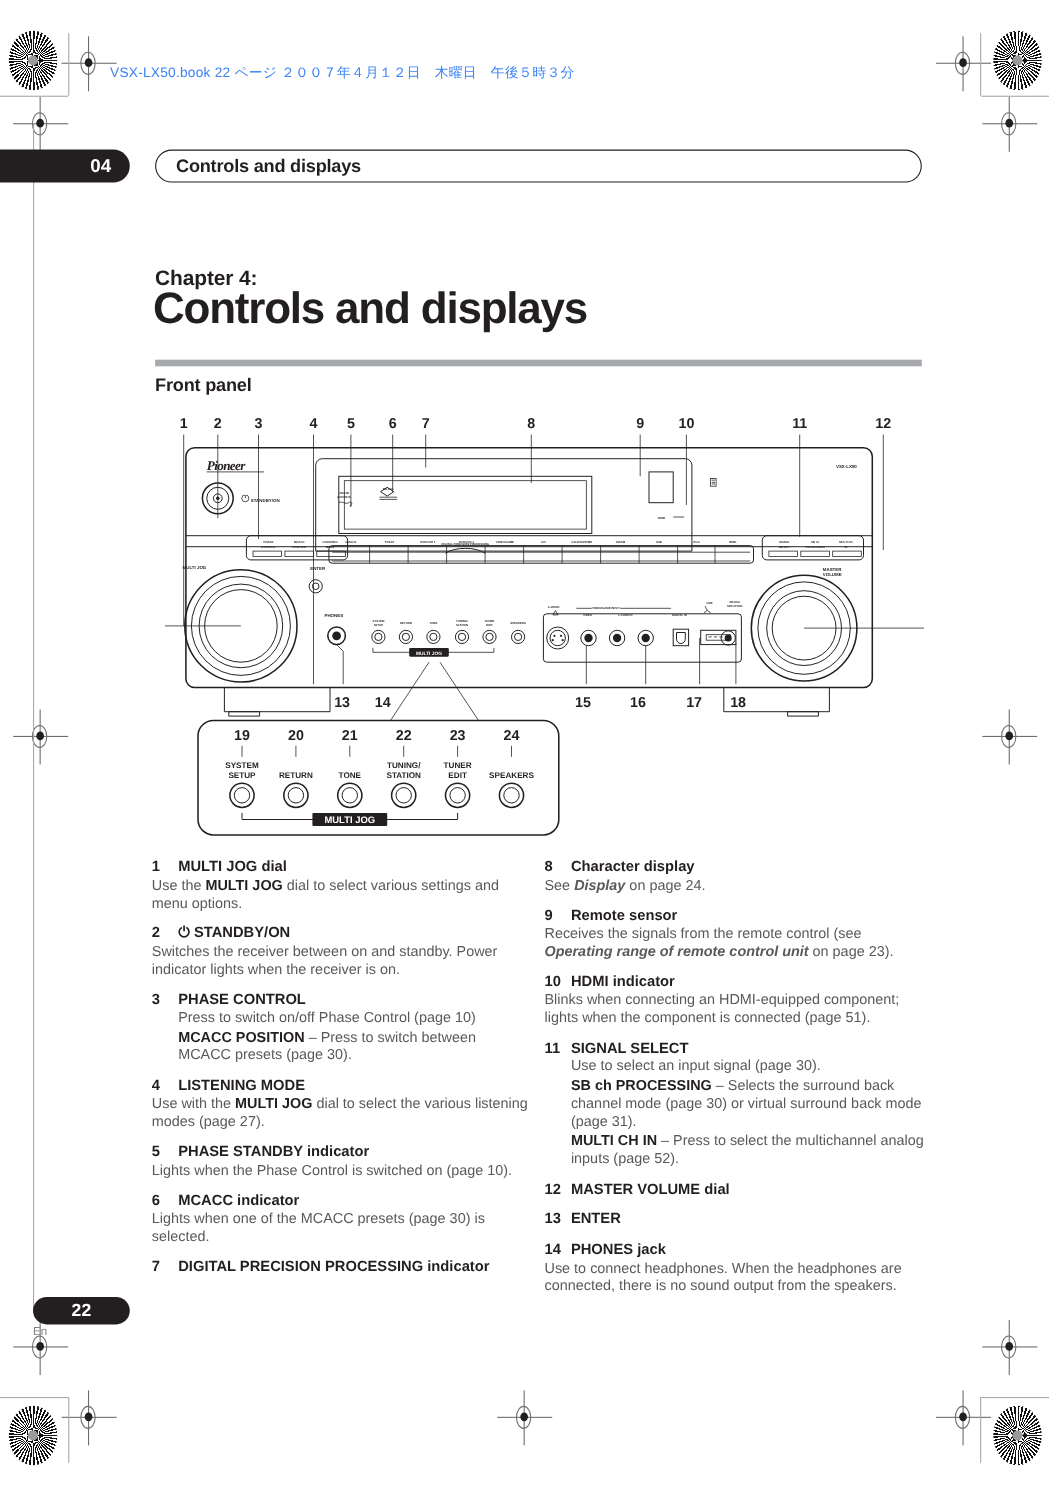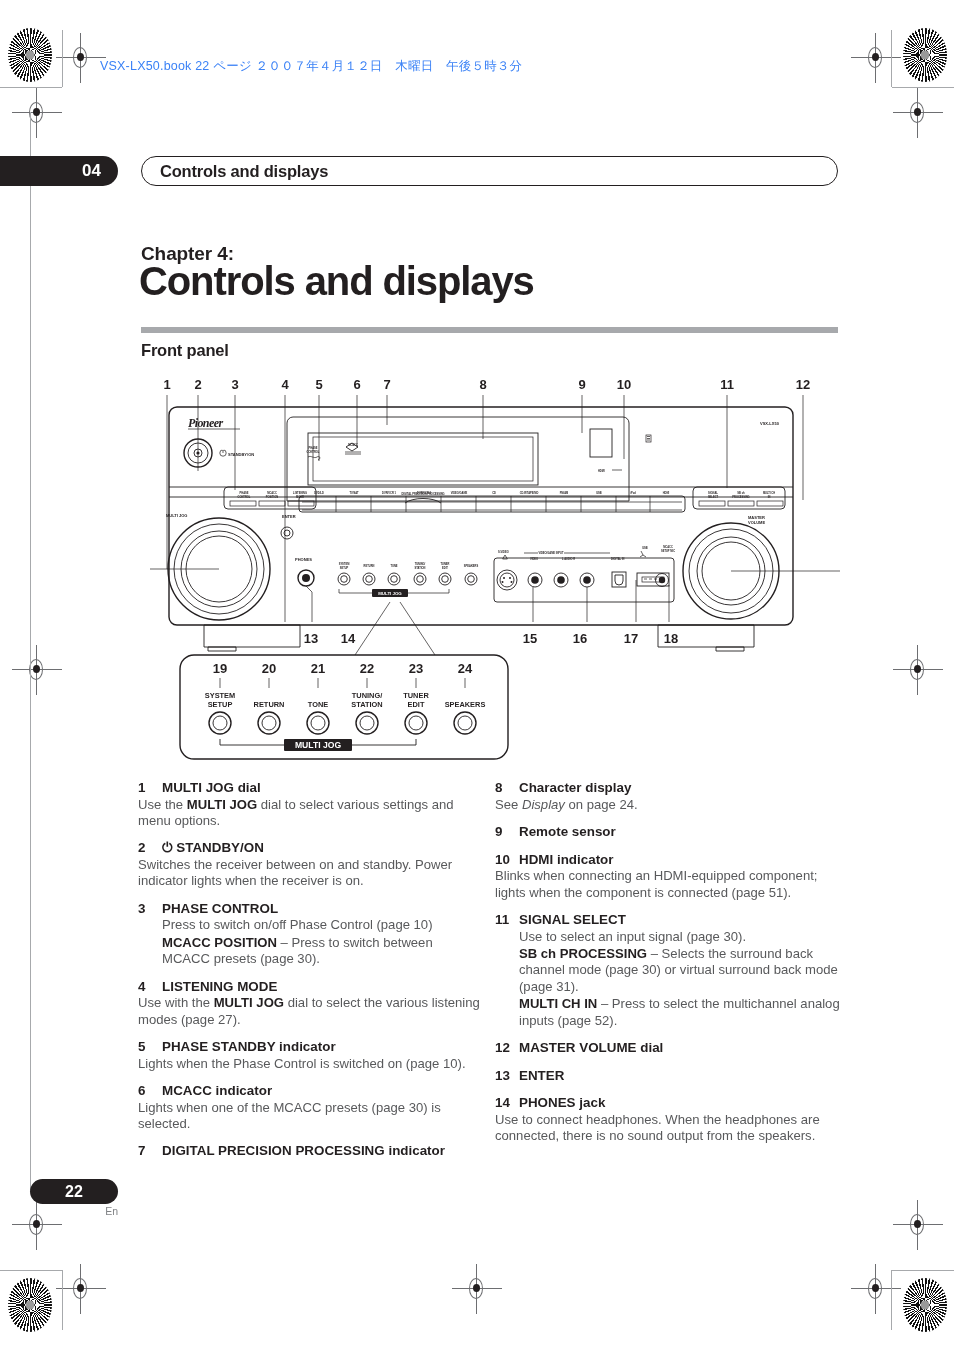--- a/index.html
+++ b/index.html
@@ -69,21 +69,21 @@
     font-size: 12.5px;
     letter-spacing: .2px;
     color: #3b82f6;
     white-space: nowrap;
   }
 
   
   .chapter-bar {
     position: absolute;
     left: 0; top: 136px;
-    width: 838px; height: 30px; margin-top: 20px;
+    width: 838px; height: 30px;
   }
   .chapter-num {
     position: absolute;
     left: 0; top: 0;
     width: 118px; height: 30px;
     background: #231f20;
     border-radius: 0 15px 15px 0;
     color: #fff;
     font-weight: bold;
     font-size: 17px;
@@ -168,21 +168,21 @@
     display: flex;
     line-height: 16.6px;
   }
   .item-head .num {
     flex: 0 0 auto;
     min-width: 24px;
   }
   .item-desc { margin-top: 0px; }
   .item-desc.indent { margin-left: 24px; }
   .item-desc b { color: #231f20; }
-  .item-desc i { font-style: italic; }
+  .item-desc i { font-style: italic; font-weight: bold; }
   .sub-line { margin-left: 24px; margin-top: 1px; }
   .sub-line b { color: #231f20; }
 
   
   .folio {
     position: absolute;
     left: 30px; top: 1179px;
     width: 88px; height: 25px;
     background: #231f20;
     border-radius: 13px;
@@ -190,21 +190,21 @@
     font-weight: bold;
     font-size: 16px;
     display: flex;
     align-items: center;
     justify-content: center;
   }
   .folio-lang {
     position: absolute;
     left: 30px; top: 1205px;
     width: 88px;
-    text-align: right;
+    text-align: left;
     font-size: 10.5px;
     color: #808285;
   }
 
   .trimline { position: absolute; background: #a7a9ac; }
 </style>
 </head>
 <body>
 
 <div class="starmark" style="left:8px; top:28px;"></div>
@@ -713,20 +713,21 @@
       <span>Character display</span>
     </div>
     <div class="item-desc">See <i>Display</i> on page 24.</div>
   </div>
 
   <div class="item">
     <div class="item-head">
       <span class="num">9</span>
       <span>Remote sensor</span>
     </div>
+    <div class="item-desc">Receives the signals from the remote control (see <i>Operating range of remote control unit</i> on page 23).</div>
   </div>
 
   <div class="item">
     <div class="item-head">
       <span class="num">10</span>
       <span>HDMI indicator</span>
     </div>
     <div class="item-desc">Blinks when connecting an HDMI-equipped component; lights when the component is connected (page 51).</div>
   </div>
 

